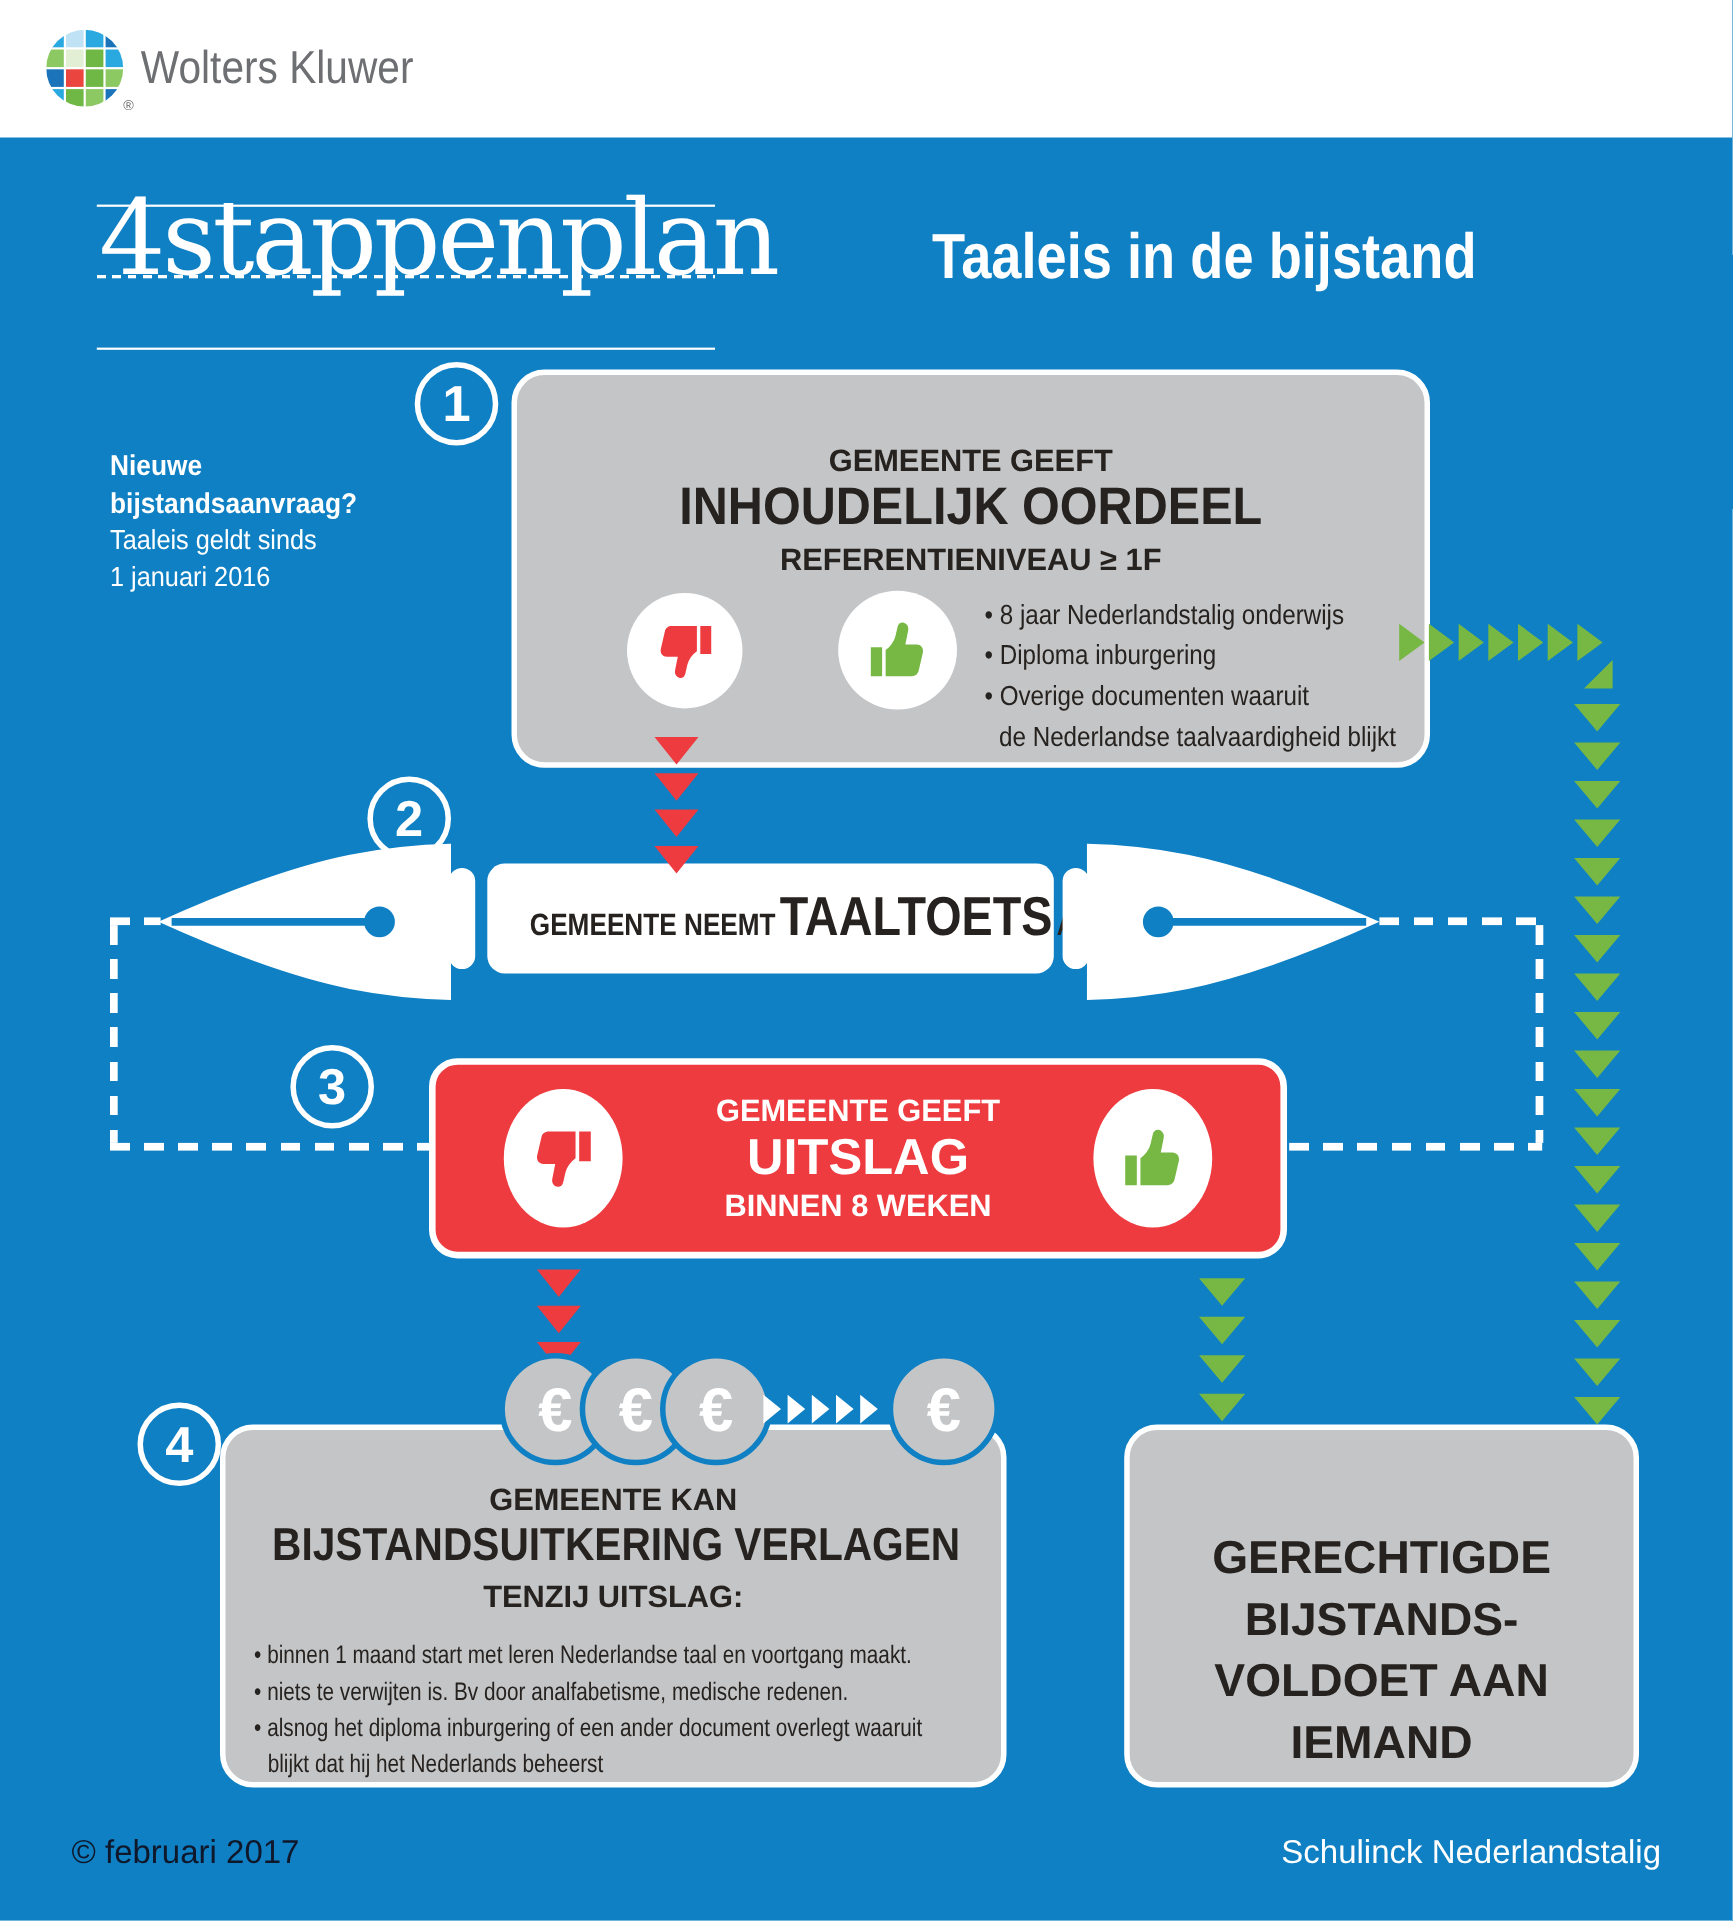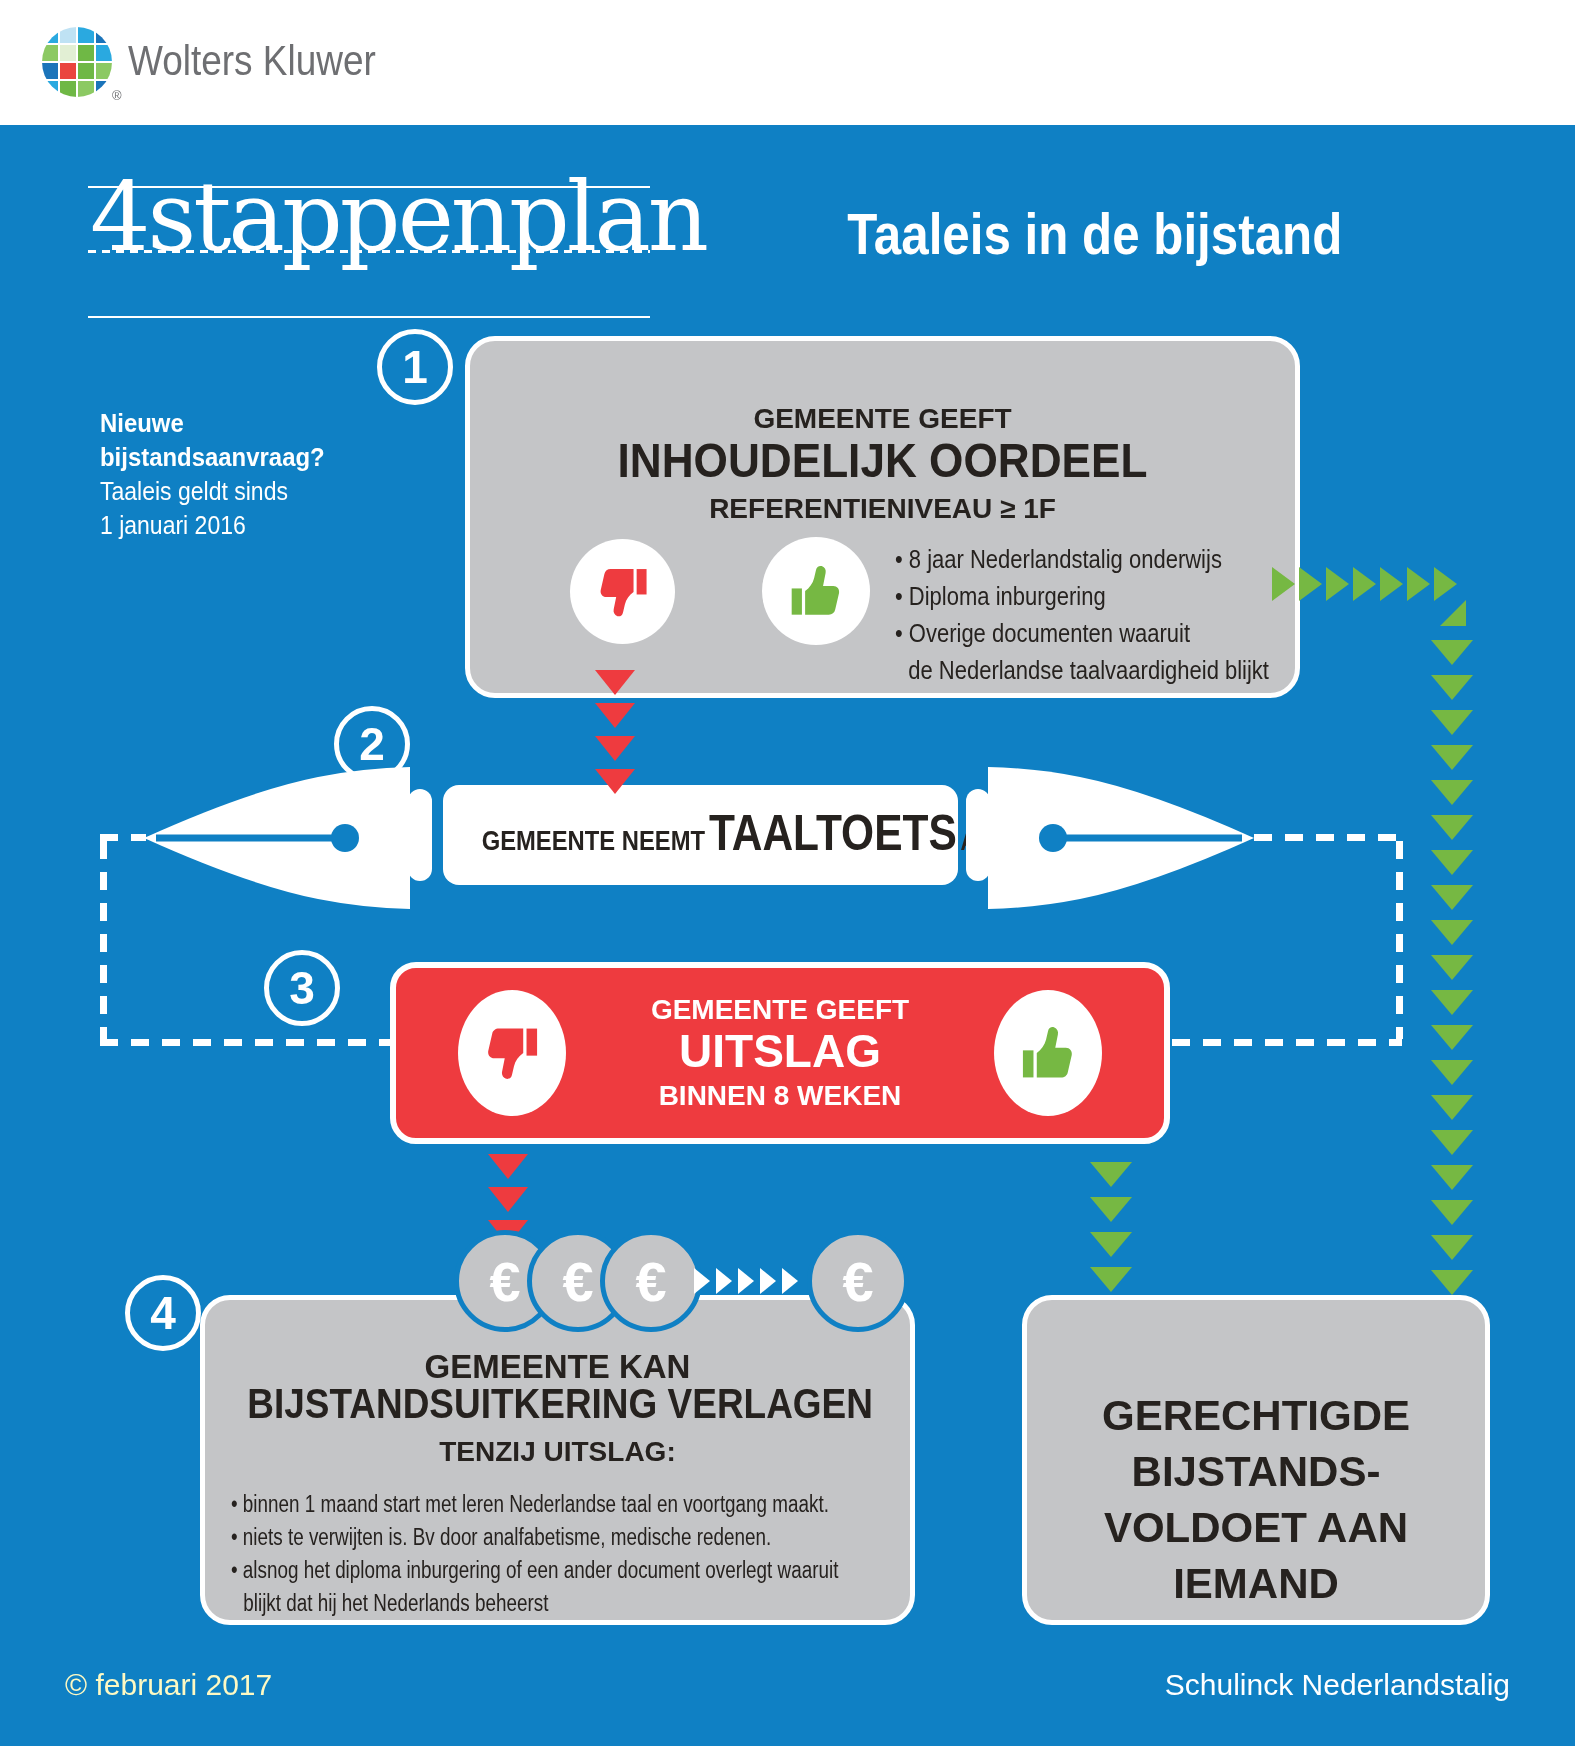--- a/index.html
+++ b/index.html
@@ -127,31 +127,31 @@
   .coin { position: absolute; top: 1230px; width: 102px; height: 102px; border-radius: 50%;
     background: #c4c5c7; border: 5px solid #0f80c4; color: #fff; font-size: 56px; font-weight: bold;
     display: flex; align-items: center; justify-content: center; z-index: 6; }
   .coin1 { left: 454px; } .coin2 { left: 527px; } .coin3 { left: 600px; } .coin4 { left: 807px; }
   .chev-row { position: absolute; left: 694px; top: 1268px; display: flex; gap: 6px; z-index: 6; }
   .chev-row .tri { border-top: 13px solid transparent; border-bottom: 13px solid transparent;
     border-left: 16px solid #fff; }
 
   
   .step4-box { left: 200px; top: 1295px; width: 715px; height: 330px; }
-  .step4-box .bx-kicker { top: 48px; font-size: 33px; }
+  .step4-box .bx-kicker { top: 48px; font-size: 28px; }
   .step4-box .bx-heading { top: 80px; font-size: 42px; transform: scaleX(0.88); }
   .step4-box .bx-sub { top: 136px; font-size: 28px; }
   .s4-bullets { position: absolute; left: 26px; top: 188px; font-size: 23px; line-height: 33px;
     color: #26221f; transform: scaleX(0.82); transform-origin: 0 0; white-space: nowrap; }
   .outcome-box { left: 1022px; top: 1295px; width: 468px; height: 330px; }
   .outcome-text { position: absolute; left: 0; top: 88px; width: 100%; text-align: center;
     font-size: 42px; line-height: 56px; font-weight: bold; color: #26221f; }
 
   
-  .footer-left { position: absolute; left: 65px; top: 1668px; color: #fef9c3; font-size: 30px; }
+  .footer-left { position: absolute; left: 65px; top: 1668px; color: #0f172a; font-size: 30px; }
   .footer-right { position: absolute; right: 65px; top: 1668px; color: #fff; font-size: 30px; }
 </style>
 </head>
 <body>
 
 <div class="canvas">
 
   <div class="header">
     <div class="logo-globe">
       <i></i>

